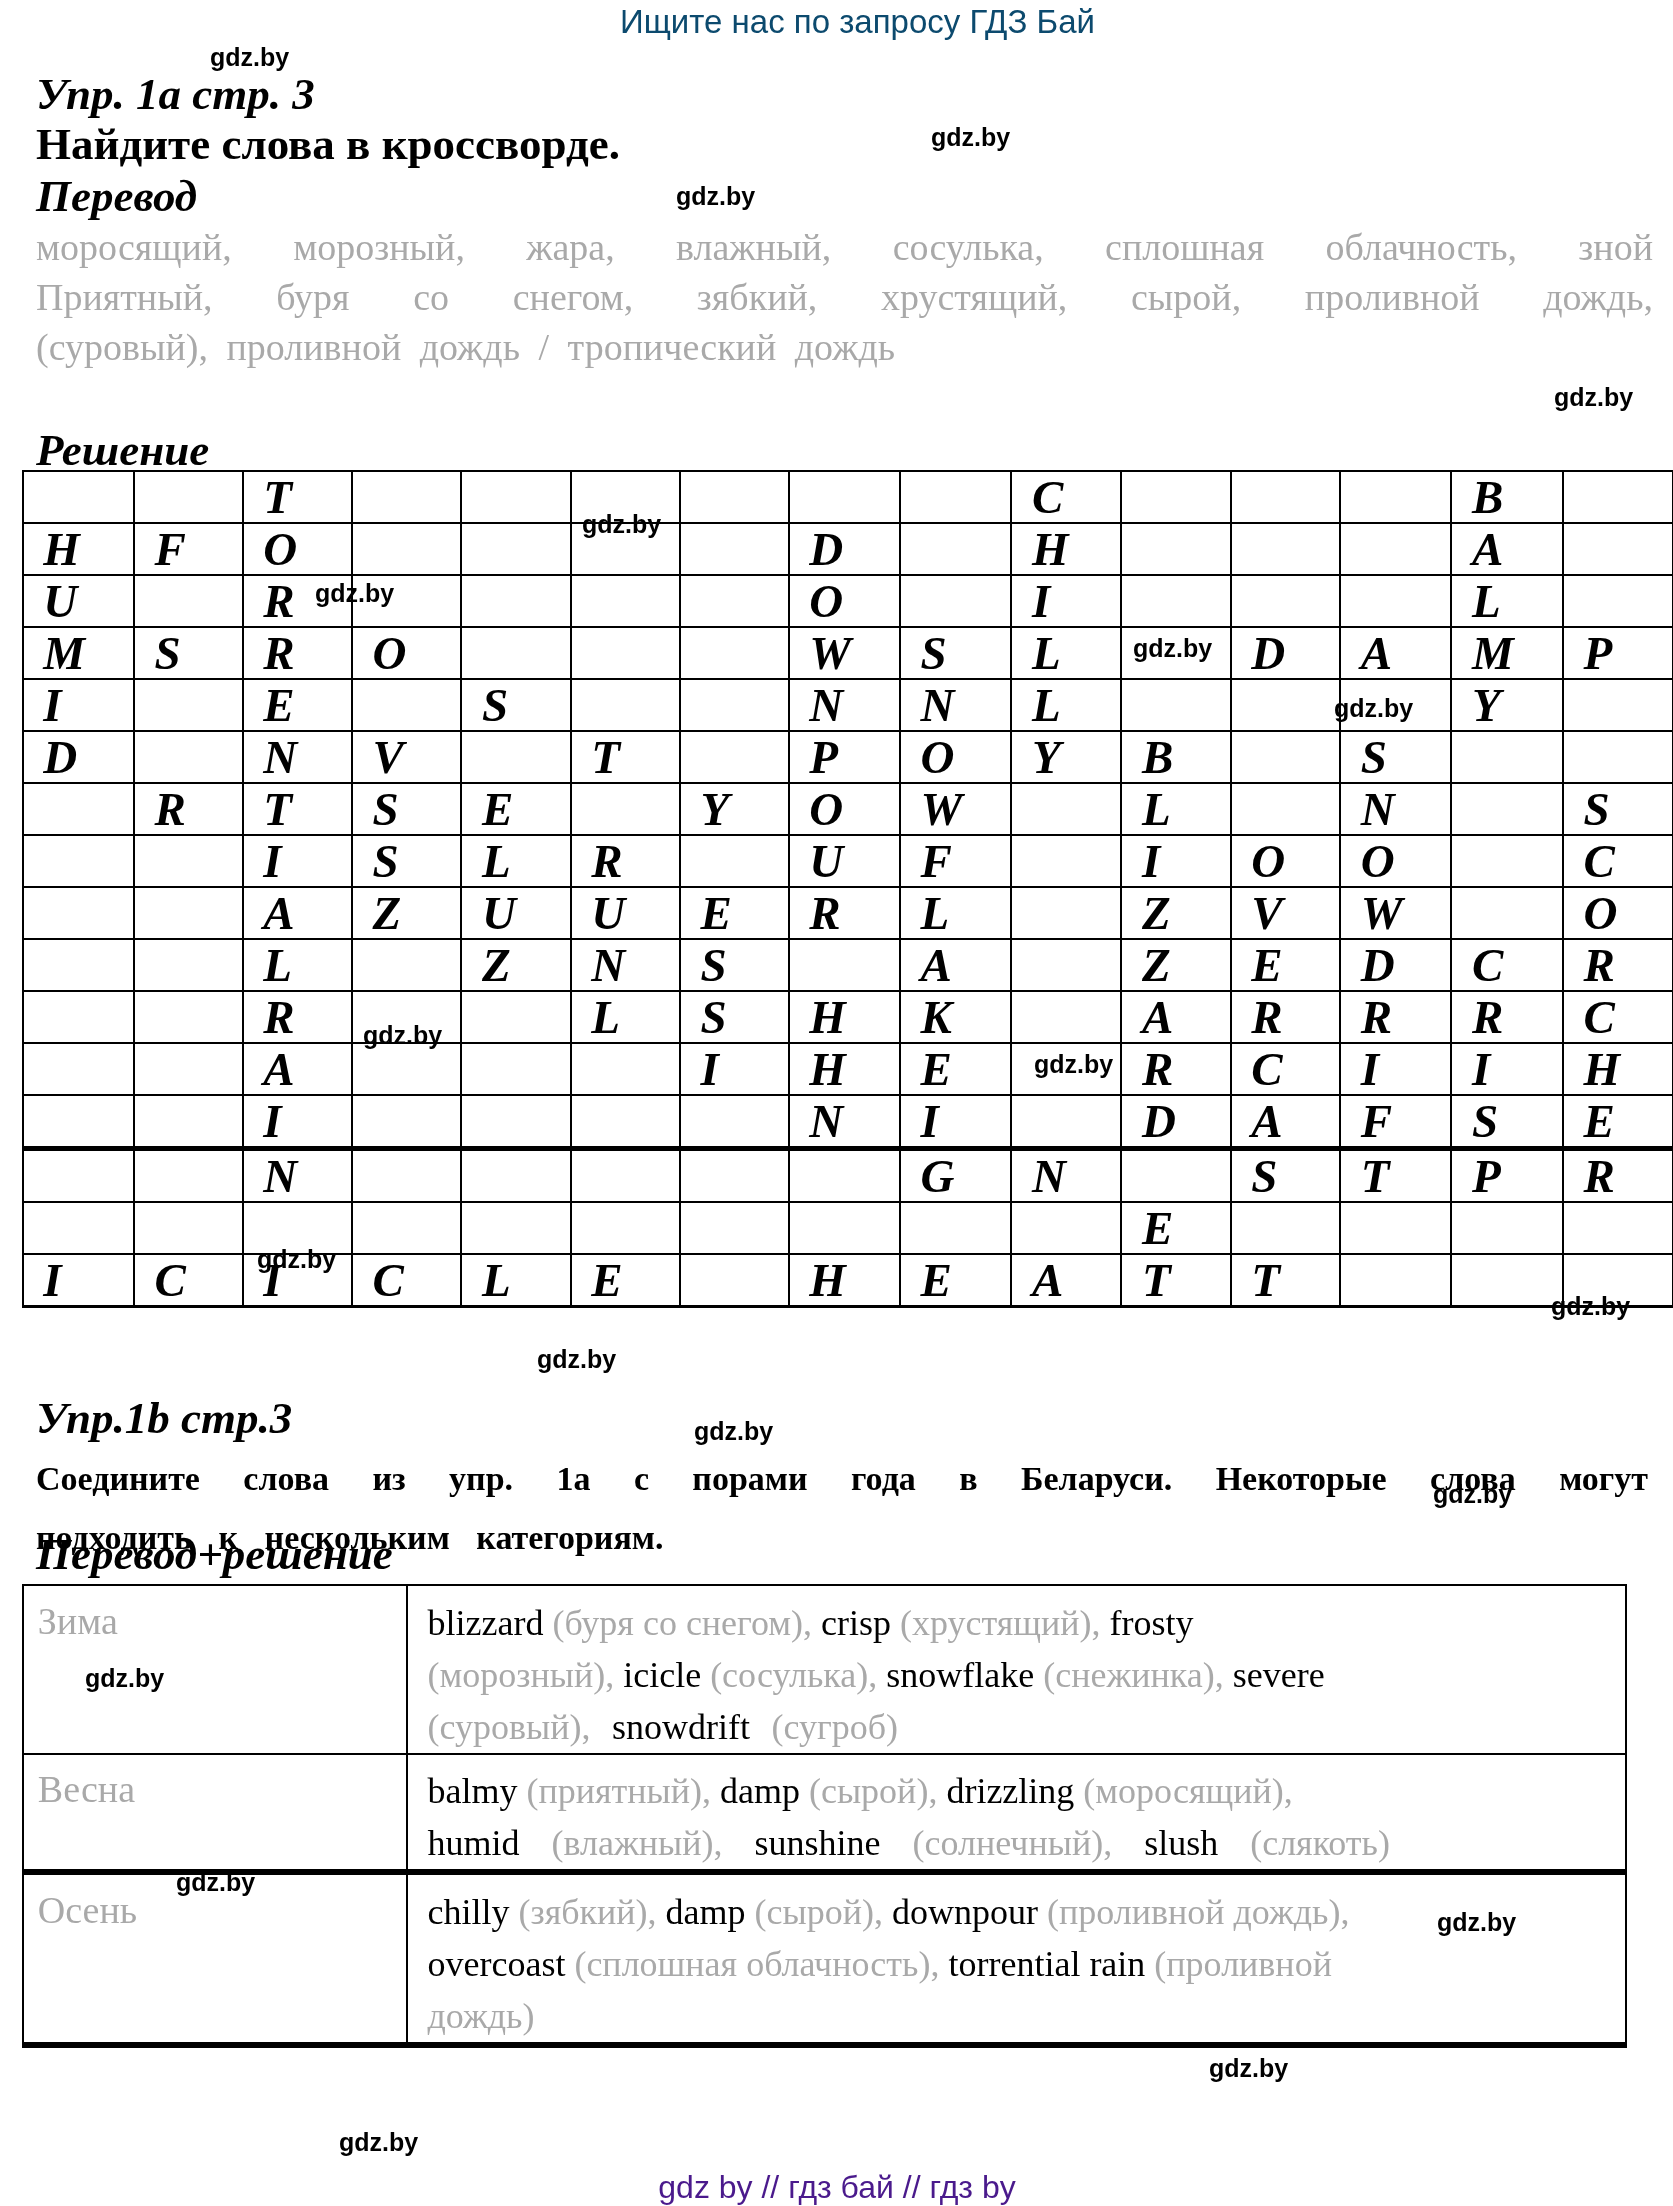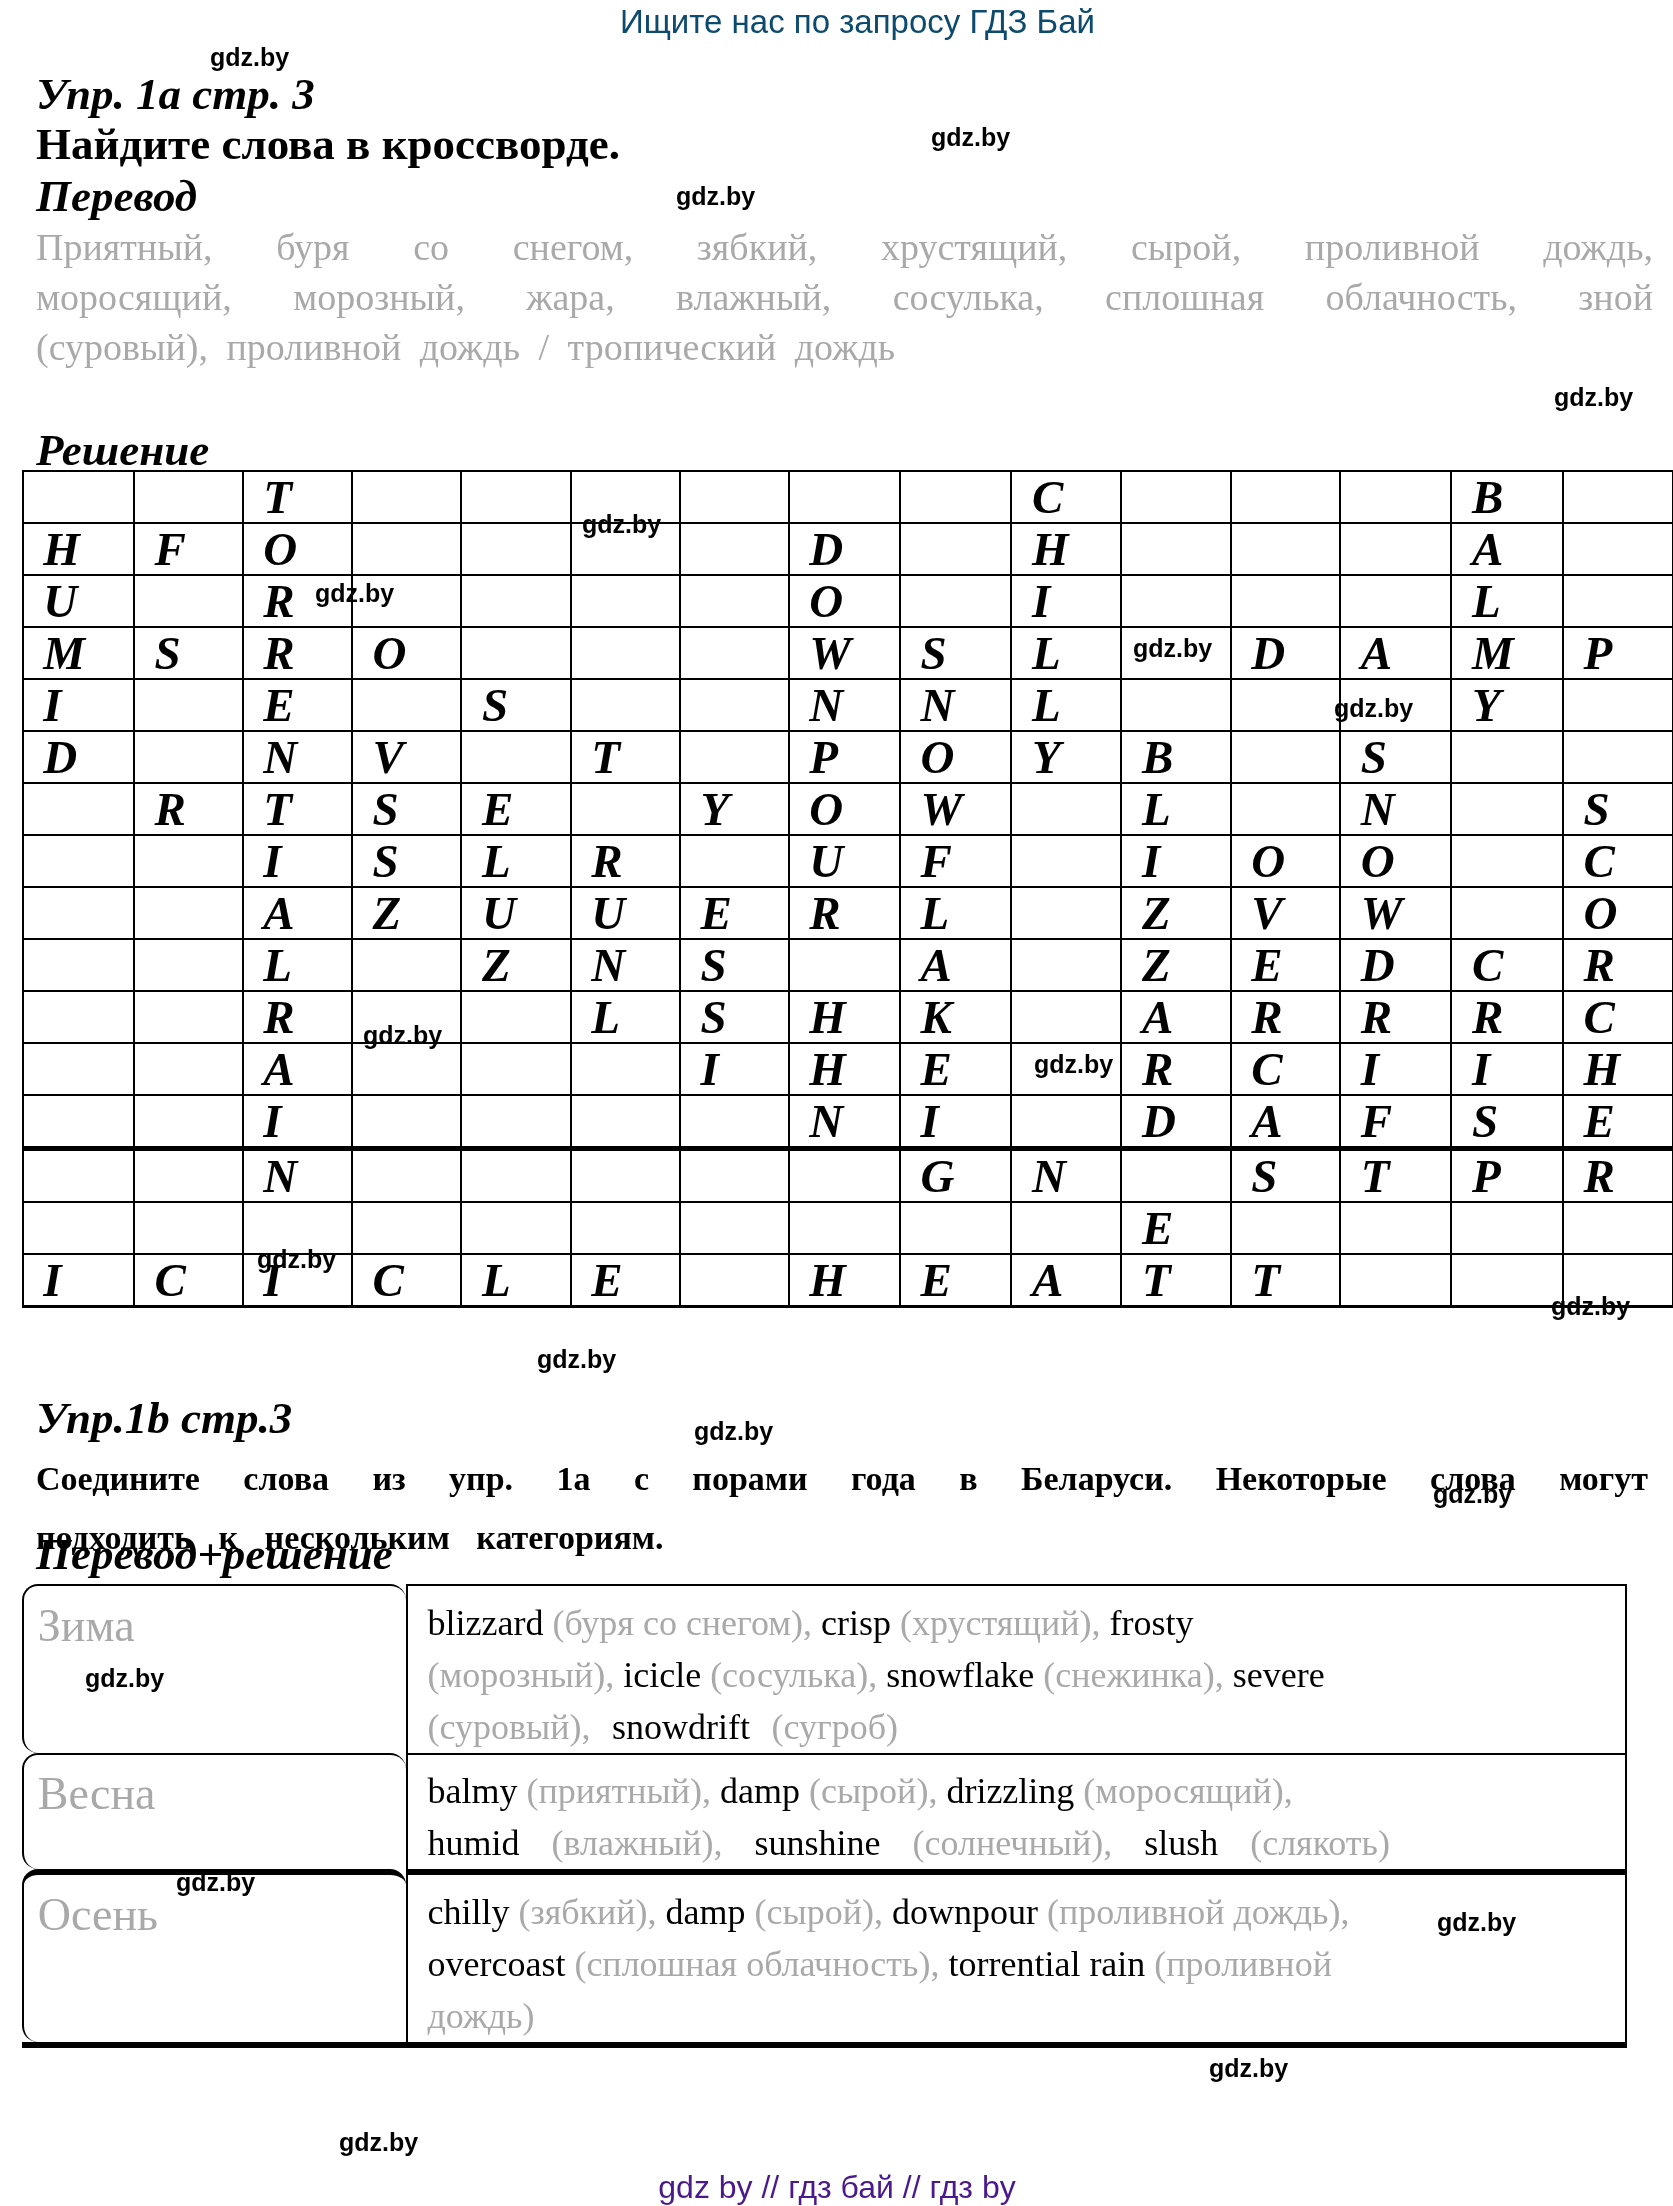--- a/index.html
+++ b/index.html
@@ -24,43 +24,43 @@
   table.grid td{
     width:107px;height:50px;border-left:2.7px solid #000;border-top:2.7px solid #000;
     font-weight:bold;font-style:italic;font-size:47px;line-height:50px;
     padding:0 0 0 19.7px;vertical-align:middle;overflow:hidden;
   }
   table.grid tr.thick-top td{border-top-width:5.4px;}
   table.seasons{position:absolute;left:22.4px;top:1584px;border-collapse:separate;border-spacing:0;
     table-layout:fixed;width:1605px;border-right:2.7px solid #000;border-bottom:6.3px solid #000;}
   table.seasons td{border-left:2.7px solid #000;border-top:2.7px solid #000;vertical-align:top;}
   table.seasons tr.thick-top td{border-top-width:6.3px;}
-  td.c1{width:368px;color:#a9a9a9;font-size:46px;padding:12.5px 0 0 13.4px;border-radius:16px;}
+  td.c1{width:368px;color:#a9a9a9;font-size:38px;padding:12.5px 0 0 13.4px;}
   td.c2{padding:10.7px 23px 0 19.7px;font-size:36px;}
   td.c2 .sline{line-height:52px;}
   td.c2 .g{color:#a9a9a9;}
   .wm{position:absolute;font-family:"Liberation Sans","DejaVu Sans",sans-serif;
     font-size:25px;color:#000;z-index:9;white-space:nowrap;font-weight:bold;}
   .promo-purple{
     left:0;top:2169px;width:100%;text-align:center;
     font-family:"Liberation Sans","DejaVu Sans",sans-serif;
     font-size:32px;color:#4a1a8c;
   }
 </style>
 </head>
 <body>
 
 <div class="abs promo-green">Ищите нас по запросу ГДЗ Бай</div>
 
 <div class="abs h hi" style="left:36px;top:70px;">Упр. 1а стр. 3</div>
 <div class="abs h" style="left:36px;top:120px;">Найдите слова в кроссворде.</div>
 <div class="abs h hi" style="left:36px;top:172px;">Перевод</div>
 <div class="abs para">
+    <div class="tline j">моросящий, морозный, жара, влажный, сосулька, сплошная облачность, зной</div>
     <div class="tline j">Приятный, буря со снегом, зябкий, хрустящий, сырой, проливной дождь,</div>
-    <div class="tline j">моросящий, морозный, жара, влажный, сосулька, сплошная облачность, зной</div>
     <div class="tline" style="word-spacing: 9px;">(суровый), проливной дождь / тропический дождь</div>
   </div>
 <div class="abs h hi" style="left:36px;top:426px;">Решение</div>
 
 <table class="grid">
     <tbody>
       <tr>
         <td></td>
         <td></td>
         <td>T</td>

